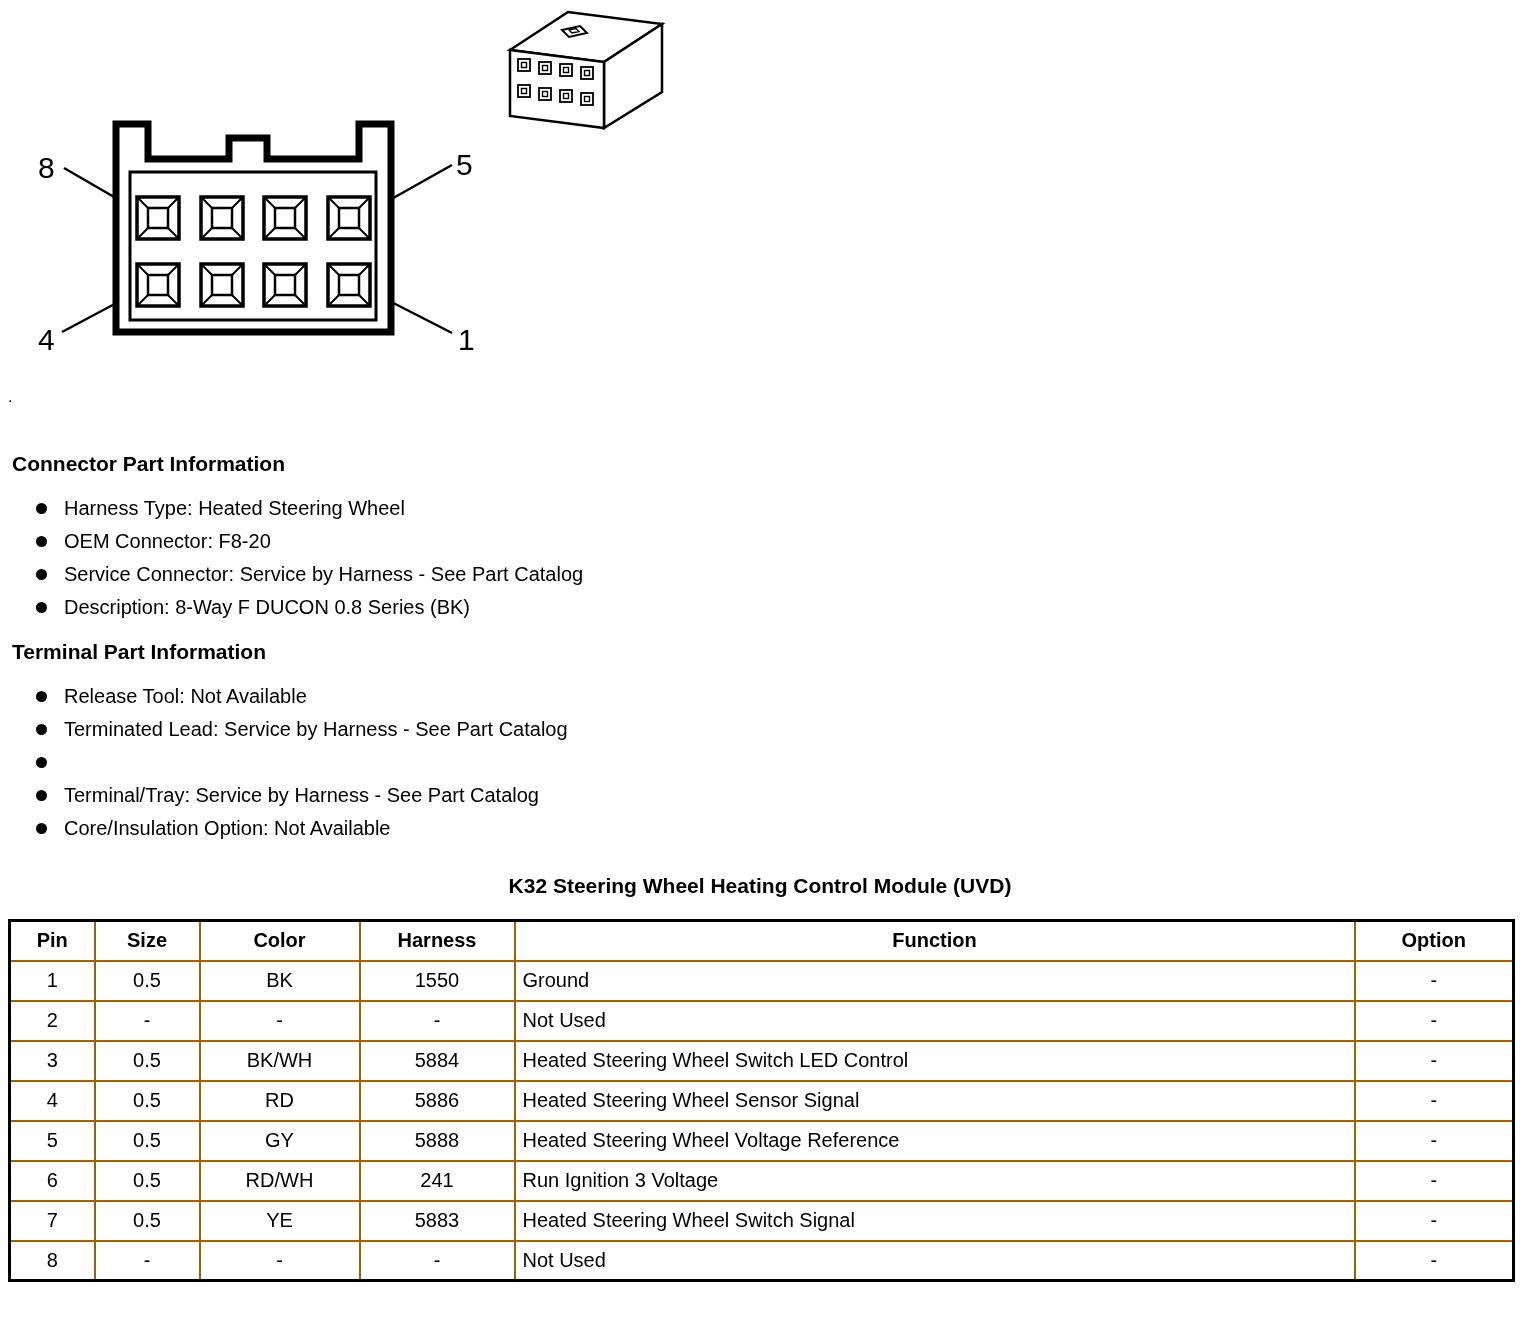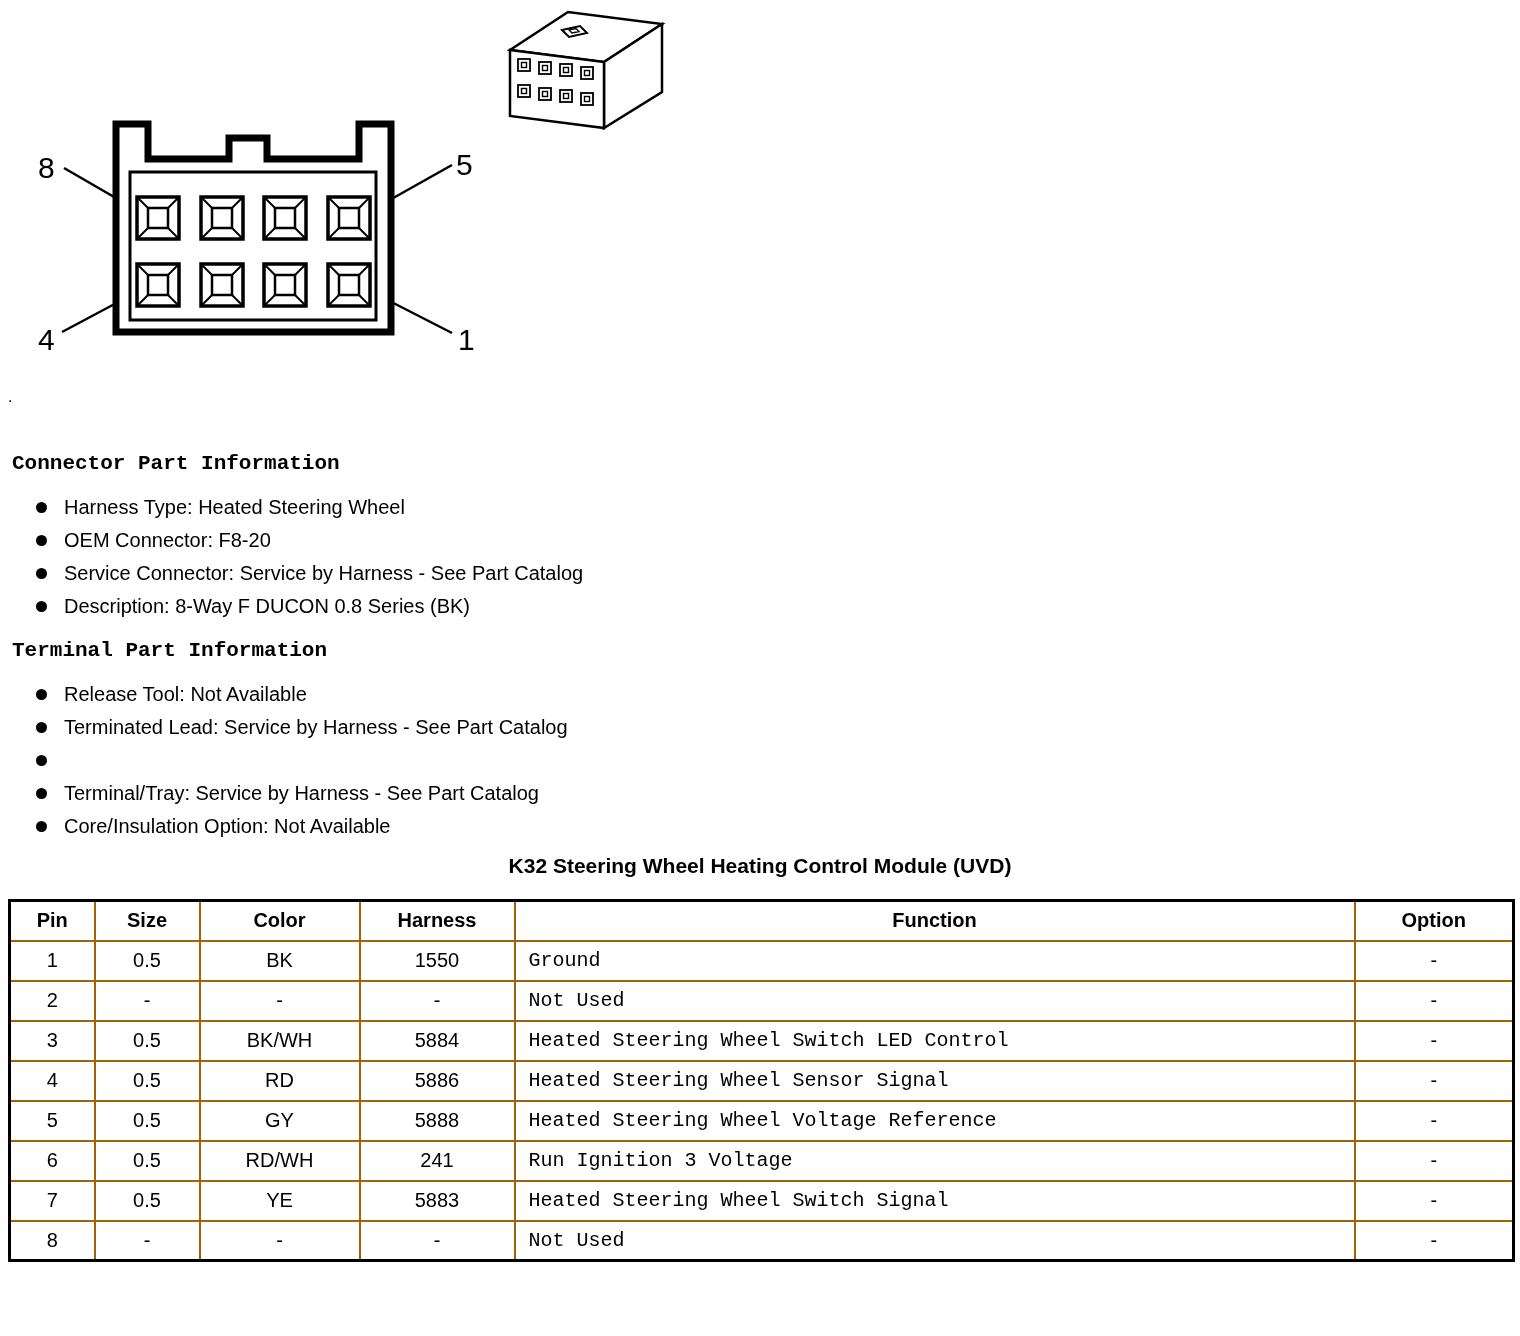--- a/index.html
+++ b/index.html
@@ -13,51 +13,51 @@
   }
   svg { display: block; }
 
   #face-diagram { position: absolute; left: 0; top: 0; }
   #iso-diagram  { position: absolute; left: 500px; top: 2px; }
 
   #stray-mark { position: absolute; left: 8px; top: 388px; font-size: 16px; }
 
   #info-block { position: absolute; left: 12px; top: 452px; width: 1200px; }
   .section-heading {
-    font-size: 21px; font-weight: bold; margin: 0 0 16px 0; font-family: Liberation Mono, monospace;
+    font-size: 21px; font-weight: bold; margin: 0 0 16px 0;
   }
   .bullet-list { list-style: none; margin: 0 0 16px 0; padding: 0 0 0 24px; text-align: right; }
   .bullet-list li {
     display: flex; align-items: center; gap: 17px;
     font-size: 20px; line-height: 33px; height: 33px;
   }
   .bullet-dot {
     width: 11px; height: 11px; border-radius: 50%;
     background: #000; flex: 0 0 auto;
   }
 
-  #table-block { position: absolute; left: 8px; top: 854px; width: 1504px; }
+  #table-block { position: absolute; left: 8px; top: 874px; width: 1504px; }
   #table-title {
     text-align: center; font-weight: bold; font-size: 21px;
     margin: 0 0 21px 0;
   }
   table.pinout {
     border-collapse: collapse; table-layout: fixed;
     width: 1504px; border: 3px solid #000;
   }
   table.pinout th, table.pinout td {
     border: 2px solid #a16207;
     font-size: 20px;
     height: 40px;
     text-align: center;
     padding: 0 4px;
     overflow: hidden; white-space: nowrap;
   }
   table.pinout th { font-weight: bold; }
-  table.pinout td.func { text-align: left; padding-left: 13px; font-family: Liberation Mono, monospace; }
+  table.pinout td.func { text-align: left; padding-left: 7px; }
 
   text.pin-num {
     font-family: "Liberation Sans", sans-serif;
     font-size: 30px; fill: #000;
   }
 </style>
 </head>
 <body>
 
 <svg id="face-diagram" width="520" height="370" viewBox="0 0 520 370">

